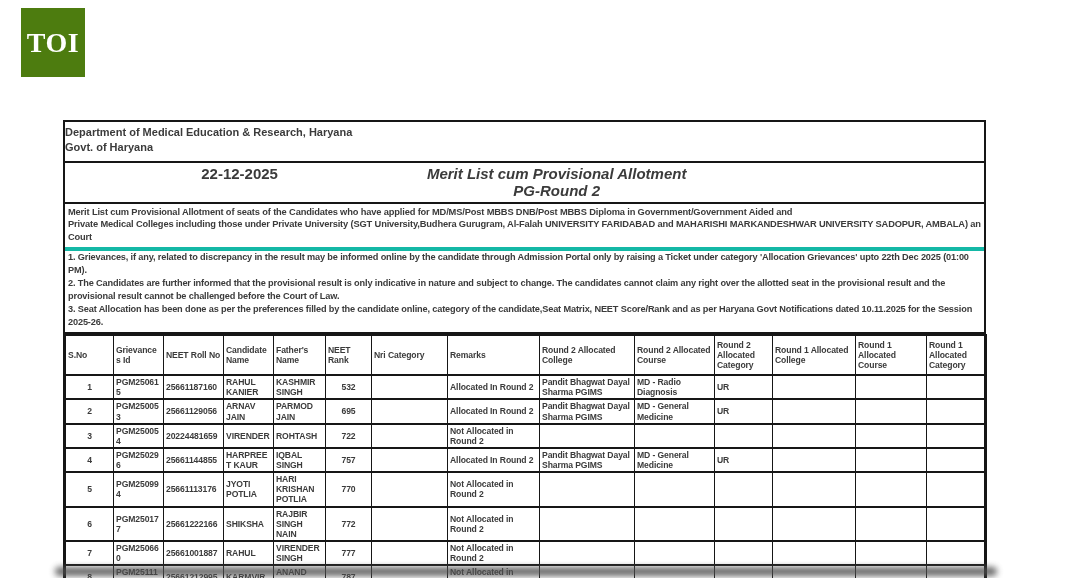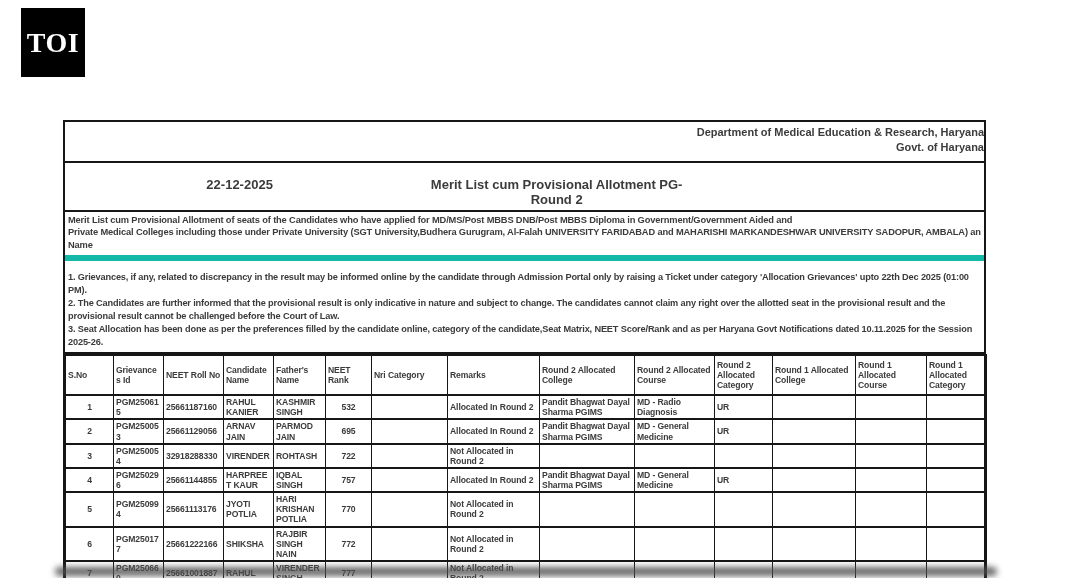--- a/index.html
+++ b/index.html
@@ -9,68 +9,68 @@
     width: 1070px;
     height: 578px;
     background: #ffffff;
     overflow: hidden;
     font-family: "Liberation Sans", sans-serif;
   }
   .toi-logo {
     position: absolute;
     left: 21px; top: 8px;
     width: 64px; height: 69px;
-    background: #000000;
+    background: #4d7c0f;
     color: #ffffff;
     font-family: "Liberation Serif", serif;
     font-weight: bold;
     font-size: 28px;
     letter-spacing: 0.5px;
     display: flex;
     align-items: center;
     justify-content: center;
   }
   .doc {
     position: absolute;
     left: 63px; top: 120px;
     width: 923px;
     border: 2px solid #161616;
     color: #3b3b3b;
     font-weight: bold;
     background: #ffffff;
   }
   .title-block {
-    text-align: right;
+    text-align: left;
     font-size: 11px;
     line-height: 1.4;
     padding: 3px 0 5px 0;
     border-bottom: 2px solid #161616;
   }
   .date-row {
     display: flex;
-    font-size: 13px;
-    padding: 14px 0 3px 0;
+    font-size: 15px;
+    padding: 2px 0 3px 0;
     border-bottom: 2px solid #161616;
   }
   .date-row > div { text-align: center; }
   .date-cell { width: 38%; }
-  .subtitle-cell { width: 31%; }
+  .subtitle-cell { width: 31%; font-style: italic; }
   .session-cell { width: 31%; }
   .para {
     font-size: 9.3px;
     line-height: 1.36;
     padding: 2px 3px 3px 3px;
-    border-bottom: 6px solid #14b8a6;
+    border-bottom: 4px solid #14b8a6;
     letter-spacing: -0.15px;
   }
   .para > div { white-space: nowrap; overflow: hidden; }
   .notes {
     font-size: 9.2px;
     line-height: 1.42;
-    padding: 10px 3px 3px 3px;
+    padding: 0 3px 3px 3px;
     border-bottom: 2px solid #161616;
     letter-spacing: -0.15px;
   }
   table {
     width: 100%;
     border-collapse: collapse;
     table-layout: fixed;
     font-size: 8.6px;
     letter-spacing: -0.1px;
   }
@@ -125,21 +125,21 @@
     </div>
 
     <div class="date-row">
       <div class="date-cell">22-12-2025</div>
       <div class="subtitle-cell">Merit List cum Provisional Allotment PG-Round 2</div>
     </div>
 
     <div class="para">
         <div>Merit List cum Provisional Allotment of seats of the Candidates who have applied for MD/MS/Post MBBS DNB/Post MBBS Diploma in Government/Government Aided and</div>
         <div>Private Medical Colleges including those under Private University (SGT University,Budhera Gurugram, Al-Falah UNIVERSITY FARIDABAD and MAHARISHI MARKANDESHWAR UNIVERSITY SADOPUR, AMBALA) and Civil Hospitals in the</div>
-        <div>Name</div>
+        <div>Court</div>
       </div>
 
     <div class="notes">
         <div>1. Grievances, if any, related to discrepancy in the result may be informed online by the candidate through Admission Portal only by raising a Ticket under category 'Allocation Grievances' upto 22th Dec 2025 (01:00 PM).</div>
         <div>2. The Candidates are further informed that the provisional result is only indicative in nature and subject to change. The candidates cannot claim any right over the allotted seat in the provisional result and the provisional result cannot be challenged before the Court of Law.</div>
         <div>3. Seat Allocation has been done as per the preferences filled by the candidate online, category of the candidate,Seat Matrix, NEET Score/Rank and as per Haryana Govt Notifications dated 10.11.2025 for the Session 2025-26.</div>
       </div>
 
     <table>
       <colgroup>
@@ -205,21 +205,21 @@
             <td>Pandit Bhagwat Dayal Sharma PGIMS</td>
             <td>MD - General Medicine</td>
             <td>UR</td>
             <td></td>
             <td></td>
             <td></td>
           </tr>
           <tr>
             <td>3</td>
             <td>PGM250054</td>
-            <td>32918288330</td>
+            <td>20224481659</td>
             <td>VIRENDER</td>
             <td>ROHTASH</td>
             <td>722</td>
             <td></td>
             <td>Not Allocated in Round 2</td>
             <td></td>
             <td></td>
             <td></td>
             <td></td>
             <td></td>

